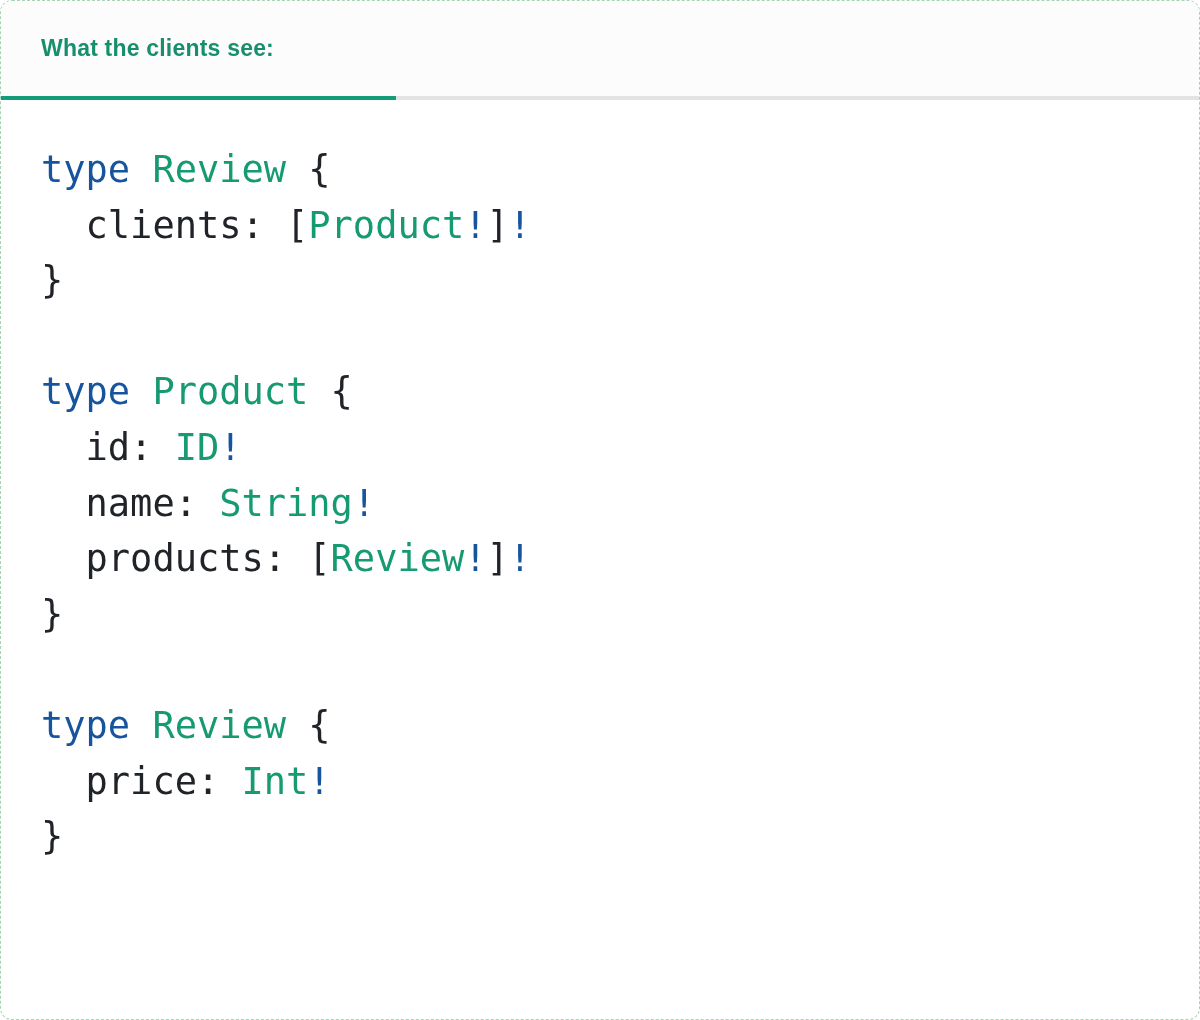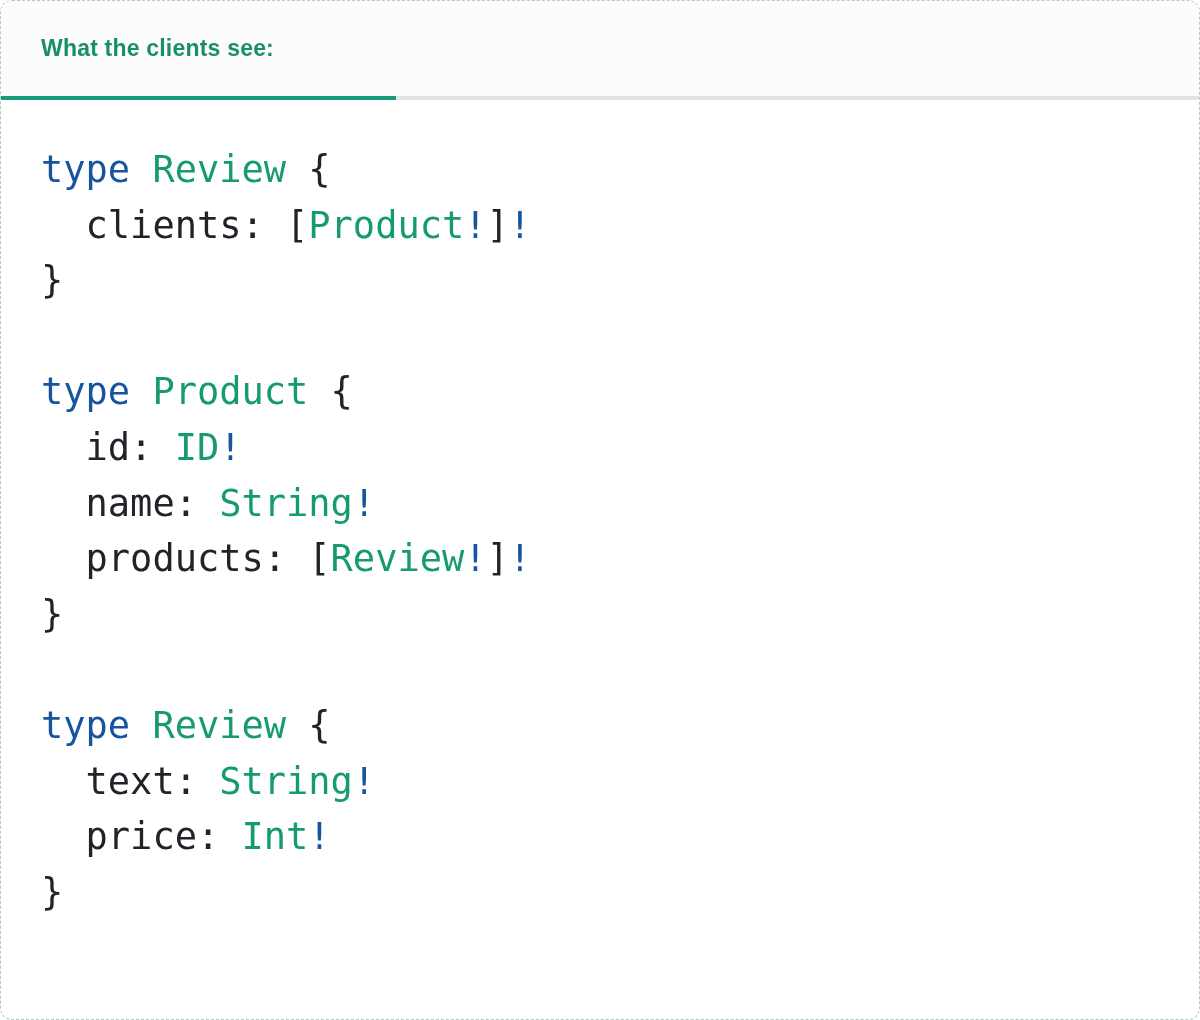--- a/index.html
+++ b/index.html
@@ -99,17 +99,16 @@
       <div class="code-line"><span class="tok-plain">  clients: [</span><span class="tok-type">Product</span><span class="tok-bang">!</span><span class="tok-plain">]</span><span class="tok-bang">!</span></div>
       <div class="code-line"><span class="tok-plain">}</span></div>
       <div class="code-line"></div>
       <div class="code-line"><span class="tok-keyword">type</span><span class="tok-plain"> </span><span class="tok-type">Product</span><span class="tok-plain"> {</span></div>
       <div class="code-line"><span class="tok-plain">  id: </span><span class="tok-type">ID</span><span class="tok-bang">!</span></div>
       <div class="code-line"><span class="tok-plain">  name: </span><span class="tok-type">String</span><span class="tok-bang">!</span></div>
       <div class="code-line"><span class="tok-plain">  products: [</span><span class="tok-type">Review</span><span class="tok-bang">!</span><span class="tok-plain">]</span><span class="tok-bang">!</span></div>
       <div class="code-line"><span class="tok-plain">}</span></div>
       <div class="code-line"></div>
       <div class="code-line"><span class="tok-keyword">type</span><span class="tok-plain"> </span><span class="tok-type">Review</span><span class="tok-plain"> {</span></div>
-      <div class="code-line"><span class="tok-plain">  text: </span><span class="tok-type">String</span><span class="tok-bang">!</span></div>
       <div class="code-line"><span class="tok-plain">  price: </span><span class="tok-type">Int</span><span class="tok-bang">!</span></div>
       <div class="code-line"><span class="tok-plain">}</span></div>
     </div>
 </div>
 
 </body></html>

